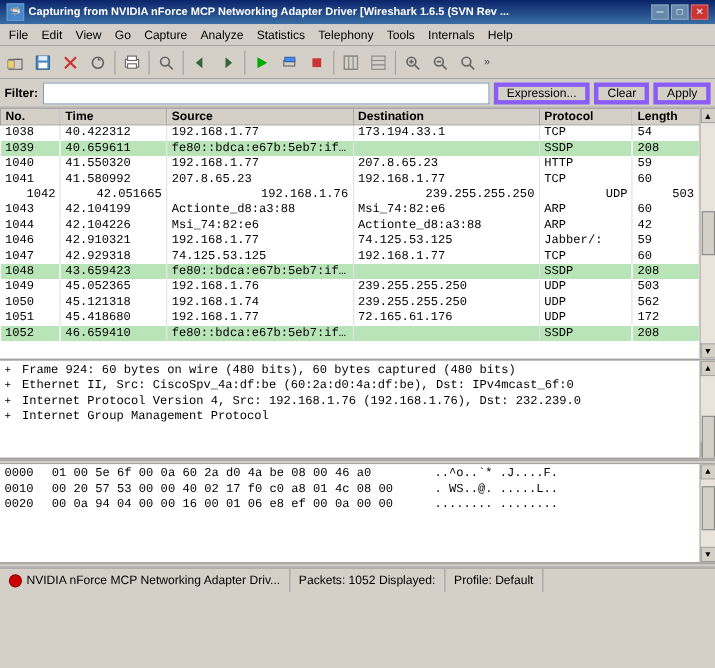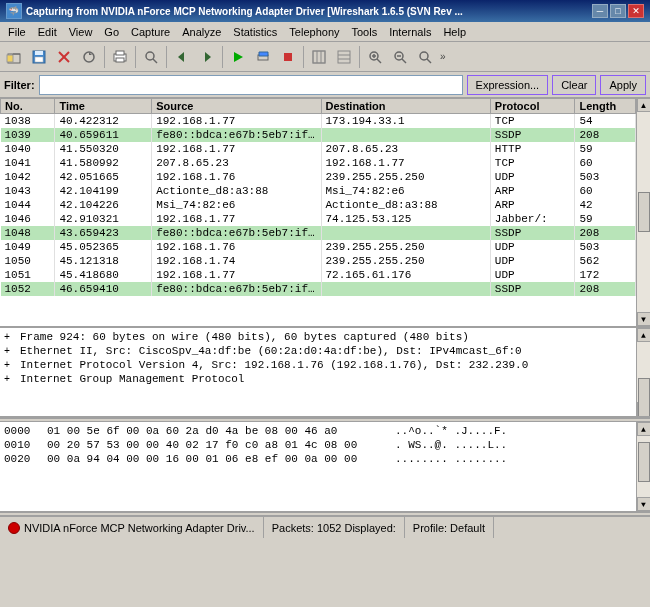--- a/index.html
+++ b/index.html
@@ -101,21 +101,21 @@
       flex: 1;
       height: 20px;
       border: 1px solid #7f9db9;
       background: white;
       padding: 1px 3px;
       font-size: 11px;
     }
     .filter-btn {
       height: 20px; padding: 0 8px;
       background: #d4d0c8;
-      border: 1px solid #8b5cf6;
+      border: 4px solid #8b5cf6;
       font-size: 11px;
       cursor: pointer;
       text-align: right;
     }
 
     
     .packet-list-container {
       background: white;
       border-bottom: 2px solid #a0a0a0;
       overflow: hidden;
@@ -452,21 +452,21 @@
               <td>59</td>
             </tr>
             <tr style="background: white;">
               <td>1041</td>
               <td>41.580992</td>
               <td style="max-width: 140px; overflow: hidden; text-overflow: ellipsis;">207.8.65.23</td>
               <td style="max-width: 140px; overflow: hidden; text-overflow: ellipsis;">192.168.1.77</td>
               <td>TCP</td>
               <td>60</td>
             </tr>
-            <tr style="background: white;">
+            <tr style="background: white; text-align: right;">
               <td>1042</td>
               <td>42.051665</td>
               <td style="max-width: 140px; overflow: hidden; text-overflow: ellipsis;">192.168.1.76</td>
               <td style="max-width: 140px; overflow: hidden; text-overflow: ellipsis;">239.255.255.250</td>
               <td>UDP</td>
               <td>503</td>
             </tr>
             <tr style="background: white;">
               <td>1043</td>
               <td>42.104199</td>
@@ -483,20 +483,28 @@
               <td>ARP</td>
               <td>42</td>
             </tr>
             <tr style="background: white;">
               <td>1046</td>
               <td>42.910321</td>
               <td style="max-width: 140px; overflow: hidden; text-overflow: ellipsis;">192.168.1.77</td>
               <td style="max-width: 140px; overflow: hidden; text-overflow: ellipsis;">74.125.53.125</td>
               <td>Jabber/:</td>
               <td>59</td>
+            </tr>
+            <tr style="background: white;">
+              <td>1047</td>
+              <td>42.929318</td>
+              <td style="max-width: 140px; overflow: hidden; text-overflow: ellipsis;">74.125.53.125</td>
+              <td style="max-width: 140px; overflow: hidden; text-overflow: ellipsis;">192.168.1.77</td>
+              <td>TCP</td>
+              <td>60</td>
             </tr>
             <tr style="background: rgb(184, 228, 184); margin-left: 16px;">
               <td>1048</td>
               <td>43.659423</td>
               <td style="max-width: 140px; overflow: hidden; text-overflow: ellipsis;">fe80::bdca:e67b:5eb7:iff02::c</td>
               <td style="max-width: 140px; overflow: hidden; text-overflow: ellipsis;"></td>
               <td>SSDP</td>
               <td>208</td>
             </tr>
             <tr style="background: white;">

